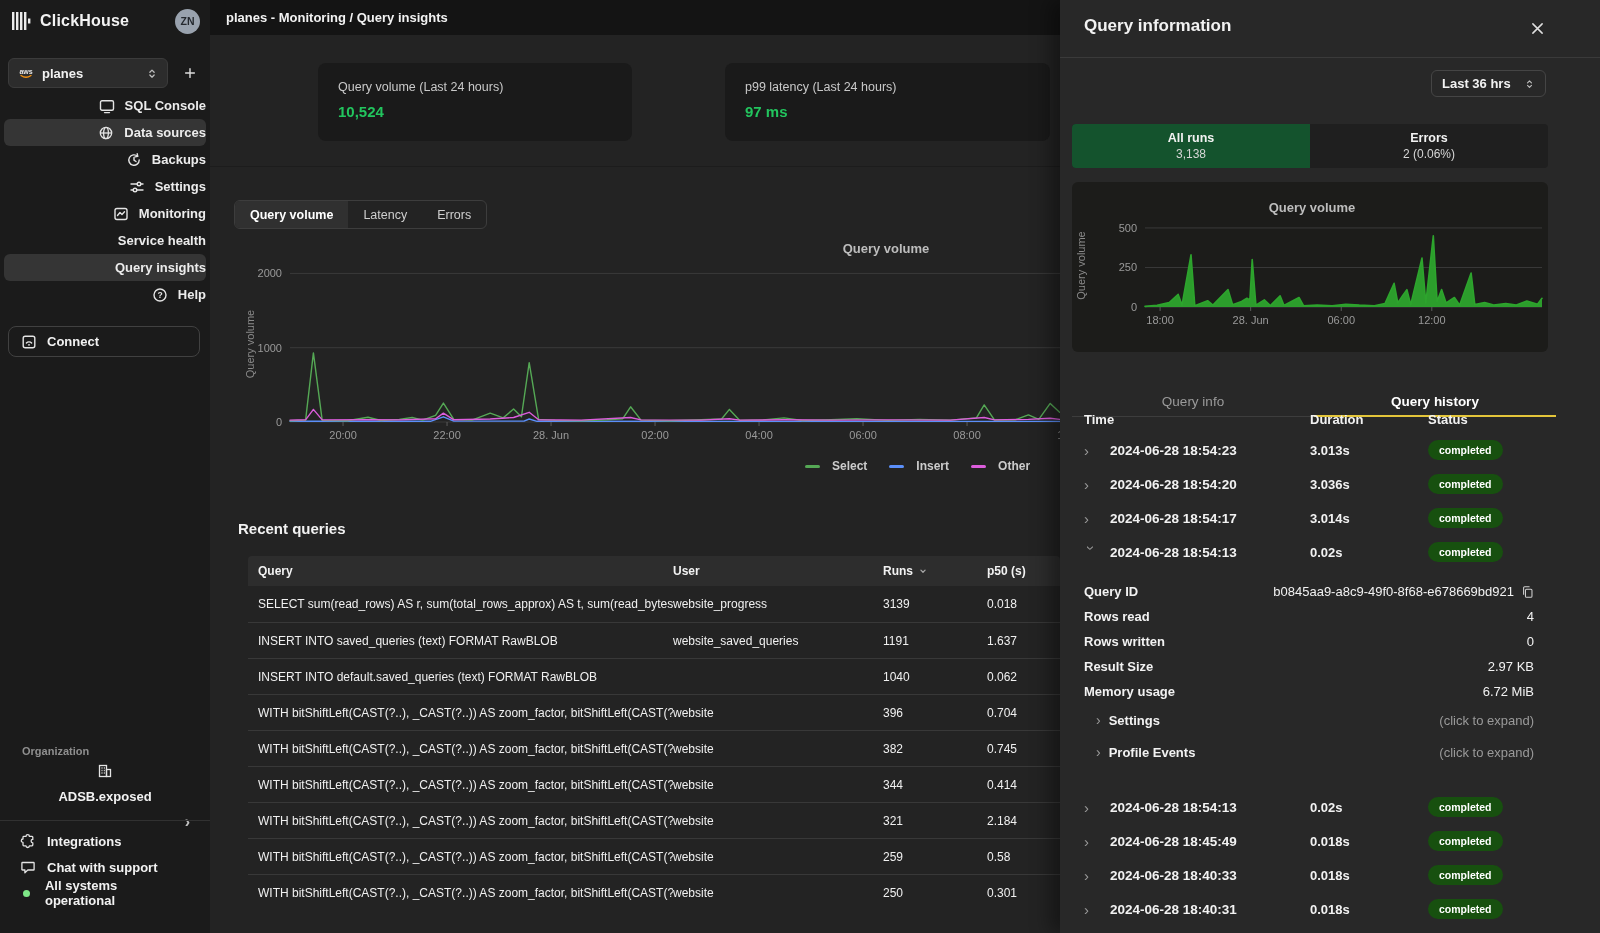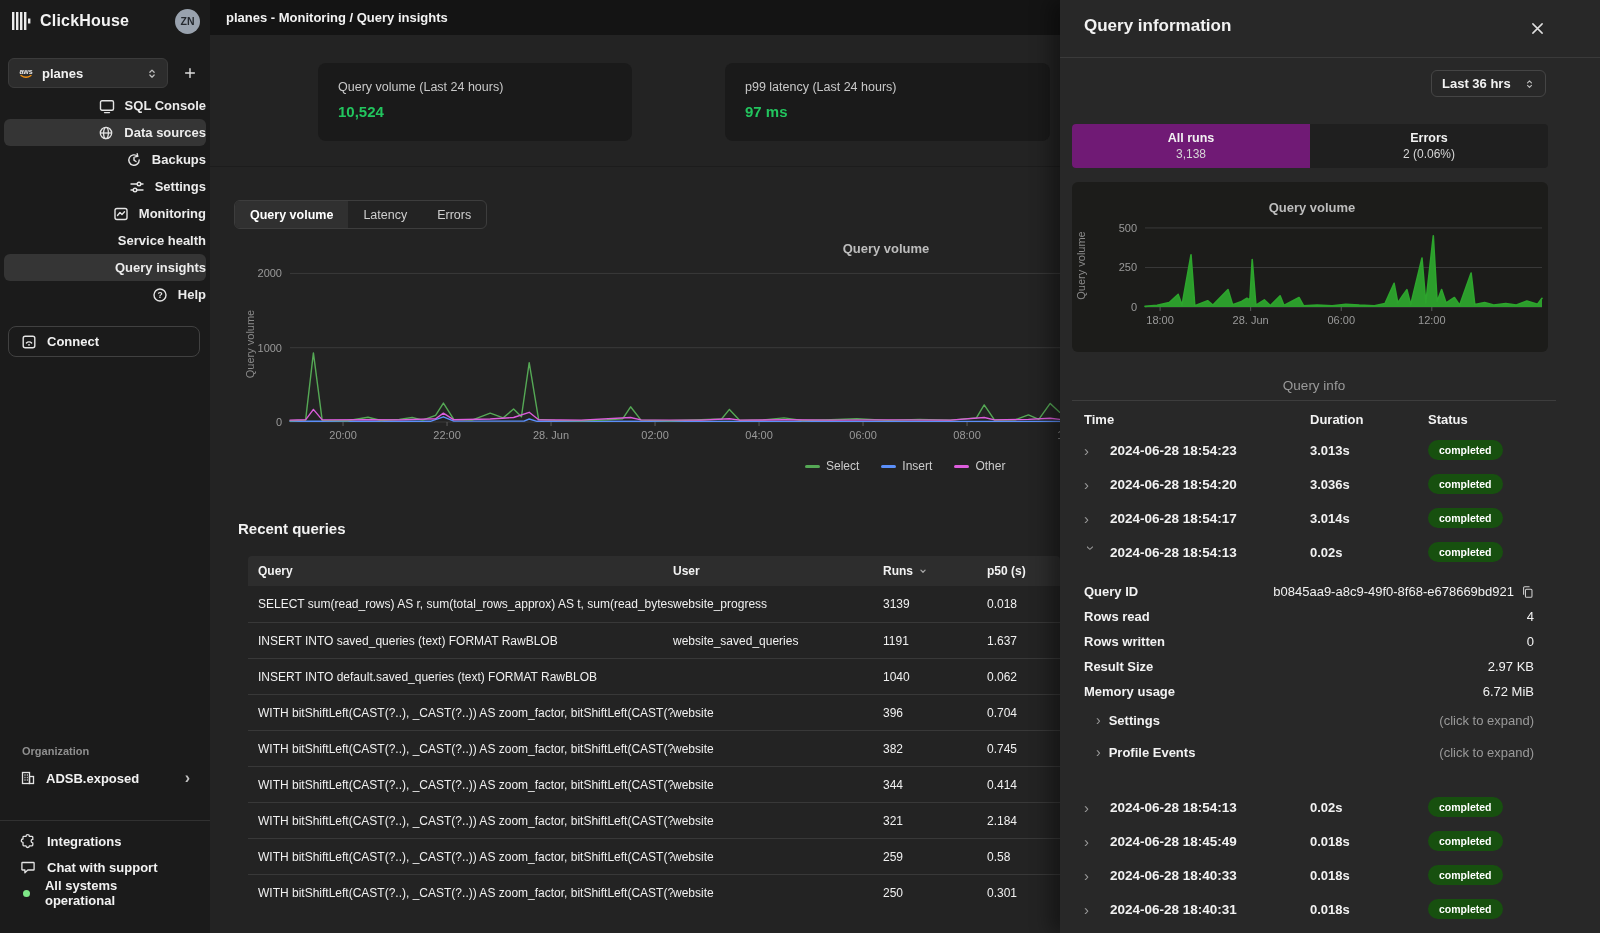--- a/index.html
+++ b/index.html
@@ -22,42 +22,42 @@
   .plus-btn { width:24px; height:24px; display:flex; align-items:center; justify-content:center; cursor:pointer; border-radius:4px; }
   .nav { position:absolute; left:4px; right:4px; top:92px; }
   .nav-item { height:27px; display:flex; align-items:center; gap:10px; padding:0 0 0 20px; border-radius:6px;
     font-size:13px; font-weight:600; color:#ececec; cursor:pointer;justify-content:flex-end; }
   .nav-item.active { background:#353535; }
   .nav-item.sub { padding-left:33px; }
   .connect-btn { position:absolute; left:8px; right:10px; top:326px; height:31px; border:1px solid #414141; border-radius:8px;
     display:flex; align-items:center; gap:10px; padding:0 12px; font-size:13px; font-weight:600; cursor:pointer; }
   .org-label { position:absolute; left:22px; top:745px; font-size:11px; font-weight:600; color:#8f8f8f; }
   .org-row { position:absolute; left:8px; right:8px; top:763px; height:30px; display:flex; align-items:center; gap:10px;
-    padding:0 12px; font-size:13px; font-weight:600; cursor:pointer; border-radius:6px; }
+    padding:0 12px; font-size:13px; font-weight:600; cursor:pointer; border-radius:6px;flex-direction:column; }
   .org-row .chev-r { margin-left:auto; color:#c2c2c2; font-size:16px; line-height:1; }
   .side-divider { position:absolute; left:0; right:0; top:820px; border-top:1px solid #313131; }
   .foot { position:absolute; left:8px; right:8px; top:828px; }
   .foot-item { height:26px; display:flex; align-items:center; gap:11px; padding:0 12px; font-size:13px; font-weight:600;
     cursor:pointer; border-radius:6px; }
   .dot { width:7px; height:7px; border-radius:50%; background:var(--status-ok,#7ee787); margin:0 4px 0 3px; }
 
   
   .main { position:absolute; left:210px; top:0; width:850px; height:933px; background:#232323; overflow:hidden; }
   .topbar { position:absolute; left:0; right:0; top:0; height:35px; background:#141414; display:flex; align-items:center; padding:0 16px; }
   .crumb { font-size:13px; font-weight:700; }
   .band-divider { position:absolute; left:0; right:0; top:166px; border-top:1px solid #1c1c1c; }
   .stat-card { position:absolute; top:63px; height:78px; background:#1a1a1a; border-radius:8px; padding:17px 20px; }
   .stat-card .lbl { font-size:12.5px; color:#c9c9c9; }
   .stat-card .val { margin-top:9px; font-size:15px; font-weight:700; color:#22c55e; }
   .seg-tabs { position:absolute; left:24px; top:200px; height:29px; display:flex; border:1px solid #3d3d3d; border-radius:6px; overflow:hidden; }
   .seg-tab { padding:0 15px; display:flex; align-items:center; font-size:12.5px; color:#cfcfcf; cursor:pointer; }
   .seg-tab.active { background:#303030; color:#fff; font-weight:700; }
   .chart-wrap { position:absolute; left:30px; top:232px; width:820px; height:236px; overflow:hidden; }
   .legend { position:absolute; left:595px; top:459px; display:flex; gap:22px; align-items:center; }
-  .legend-item { display:flex; align-items:center; gap:6px; font-size:12px; color:#cccccc; cursor:pointer; }
+  .legend-item { display:flex; align-items:center; gap:12px; font-size:12px; color:#cccccc; cursor:pointer;font-weight:bold; }
   .legend-swatch { width:15px; height:3px; border-radius:2px; }
   .rq-heading { position:absolute; left:28px; top:520px; font-size:15px; font-weight:700; }
   .rq-table { position:absolute; left:38px; right:0; top:556px; }
   .rq-head, .rq-row { display:grid; grid-template-columns:415px 210px 104px 1fr; align-items:center; }
   .rq-head { height:30px; background:#2d2d2d; border-radius:4px 4px 0 0; font-size:12px; font-weight:700; padding:0 0 0 10px; }
   .rq-head .hcell { display:flex; align-items:center; gap:5px; }
   .rq-row { height:36px; border-top:1px solid #383838; font-size:12px; color:#f0f0f0; padding:0 0 0 10px; cursor:pointer; }
   .rq-row:first-of-type { border-top:none; }
   .rq-row .q { white-space:nowrap; overflow:hidden; }
 
@@ -65,25 +65,25 @@
   .panel { position:absolute; left:1060px; top:0; width:540px; height:933px; background:#282828; z-index:3;
     box-shadow:-10px 0 18px rgba(0,0,0,.38); }
   .panel-title { position:absolute; left:24px; top:16px; font-size:17px; font-weight:700; }
   .panel-close { position:absolute; right:54px; top:19px; width:18px; height:18px; cursor:pointer; display:flex; align-items:center; justify-content:center; }
   .panel-hdiv { position:absolute; left:0; right:0; top:57px; border-top:1px solid #3a3a3a; }
   .range-btn { position:absolute; right:54px; top:70px; width:115px; height:27px; border:1px solid #454545; border-radius:6px;
     display:flex; align-items:center; gap:8px; padding:0 10px; font-size:13px; font-weight:600; cursor:pointer; }
   .range-btn .rlabel { flex:1; }
   .toggle { position:absolute; left:12px; right:52px; top:124px; height:44px; display:flex; background:#1f1f1f; border-radius:4px; overflow:hidden; }
   .toggle-seg { flex:1; display:flex; flex-direction:column; align-items:center; justify-content:center; gap:2px; cursor:pointer; }
-  .toggle-seg.active { background:#701a75; }
+  .toggle-seg.active { background:#14532d; }
   .toggle-seg .tlabel { font-size:12.5px; font-weight:700; }
   .toggle-seg .tval { font-size:12px; color:#d6d6d6; }
   .mini-card { position:absolute; left:12px; right:52px; top:182px; height:170px; background:#1c1c1a; border-radius:6px; }
-  .ptabs { position:absolute; left:12px; right:44px; top:372px; height:29px; display:flex; border-bottom:1px solid #3d3d3d; }
+  .ptabs { position:absolute; left:12px; right:44px; top:388px; height:29px; display:flex; border-bottom:1px solid #3d3d3d; }
   .ptab { flex:1; display:flex; align-items:center; justify-content:center; font-size:13.5px; color:#9a9a9a; cursor:pointer;
     border-bottom:2px solid transparent; margin-bottom:-1px; }
   .ptab.active { color:#fff; font-weight:700; border-bottom-color:var(--tab-underline,#e3c53a); }
   .panel-body { position:absolute; left:0; right:0; top:404px; }
   .hist-head { display:grid; grid-template-columns:226px 118px 1fr; padding:8px 0 6px 24px; font-size:13px; font-weight:700; }
   .hist-row { display:grid; grid-template-columns:26px 200px 118px 1fr; align-items:center; height:34px; padding-left:24px; cursor:pointer; }
   .hist-row .chev { color:#9a9a9a; font-size:15px; line-height:1; display:inline-block; width:14px; }
   .hist-row .chev.open { transform:rotate(90deg); }
   .hist-row .t { font-size:13.5px; font-weight:600; }
   .hist-row .d { font-size:13px; font-weight:600; }
@@ -443,20 +443,21 @@
         <text x="359.8060836501901" y="142" text-anchor="middle" font-size="11" fill="#9a9a9a" font-family="Liberation Sans,sans-serif">12:00</text>
         <text x="240" y="30" text-anchor="middle" font-size="13" font-weight="bold" fill="#bdbdbd" font-family="Liberation Sans,sans-serif">Query volume</text>
         <text x="13" y="83.5" text-anchor="middle" font-size="11" fill="#8a8a8a" transform="rotate(-90 13 83.5)" font-family="Liberation Sans,sans-serif">Query volume</text>
         <polygon points="73.0,125 73.0,124.4 85.1,123.4 97.2,120.6 106.2,112.4 110.0,123.1 119.0,72.8 122.8,123.7 135.6,118.7 140.9,123.1 156.0,107.6 160.6,122.8 169.6,119.5 174.9,116.3 177.9,117.9 180.2,77.6 183.9,123.1 192.3,117.9 198.3,123.7 208.1,113.9 211.9,123.4 227.0,115.5 231.5,123.7 245.1,123.1 260.2,123.7 273.8,122.2 287.3,123.1 302.4,123.7 313.0,121.5 322.1,101.3 325.8,121.0 330.4,113.9 334.9,107.6 338.7,122.6 350.0,76.0 353.8,121.0 361.3,53.9 365.1,119.5 369.6,107.6 374.1,121.0 382.4,115.5 387.7,123.1 399.1,91.0 402.8,122.6 412.6,120.6 421.7,123.1 433.8,121.5 444.3,123.1 454.9,119.0 465.5,122.2 470.0,116.3 470.0,125" fill="#2da42d" fill-opacity="0.95" stroke="none"></polygon>
         <polyline points="73.0,124.4 85.1,123.4 97.2,120.6 106.2,112.4 110.0,123.1 119.0,72.8 122.8,123.7 135.6,118.7 140.9,123.1 156.0,107.6 160.6,122.8 169.6,119.5 174.9,116.3 177.9,117.9 180.2,77.6 183.9,123.1 192.3,117.9 198.3,123.7 208.1,113.9 211.9,123.4 227.0,115.5 231.5,123.7 245.1,123.1 260.2,123.7 273.8,122.2 287.3,123.1 302.4,123.7 313.0,121.5 322.1,101.3 325.8,121.0 330.4,113.9 334.9,107.6 338.7,122.6 350.0,76.0 353.8,121.0 361.3,53.9 365.1,119.5 369.6,107.6 374.1,121.0 382.4,115.5 387.7,123.1 399.1,91.0 402.8,122.6 412.6,120.6 421.7,123.1 433.8,121.5 444.3,123.1 454.9,119.0 465.5,122.2 470.0,116.3" fill="none" stroke="#2da42d" stroke-width="1.6" stroke-linejoin="round" stroke-linecap="round"></polyline>
       </svg>
   </div>
 
   <div class="ptabs">
     <div class="ptab">Query info</div>
+    <div class="ptab active">Query history</div>
   </div>
 
   <div class="panel-body">
     <div class="hist-head">
       <span>Time</span>
       <span>Duration</span>
       <span>Status</span>
     </div>
     <div id="hist-top">
         <div class="hist-row">

